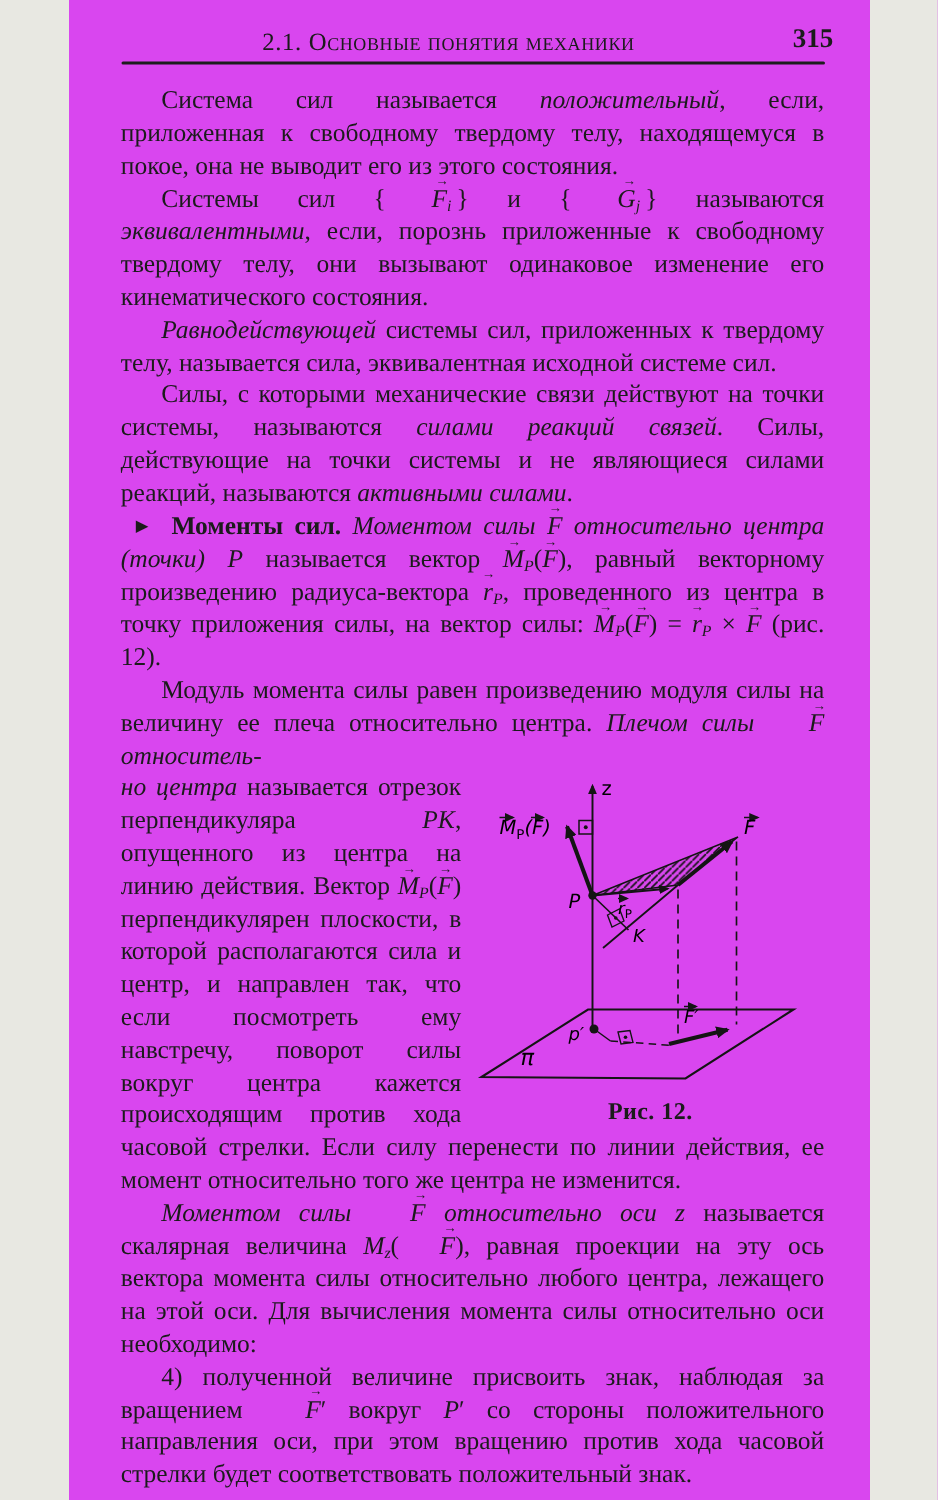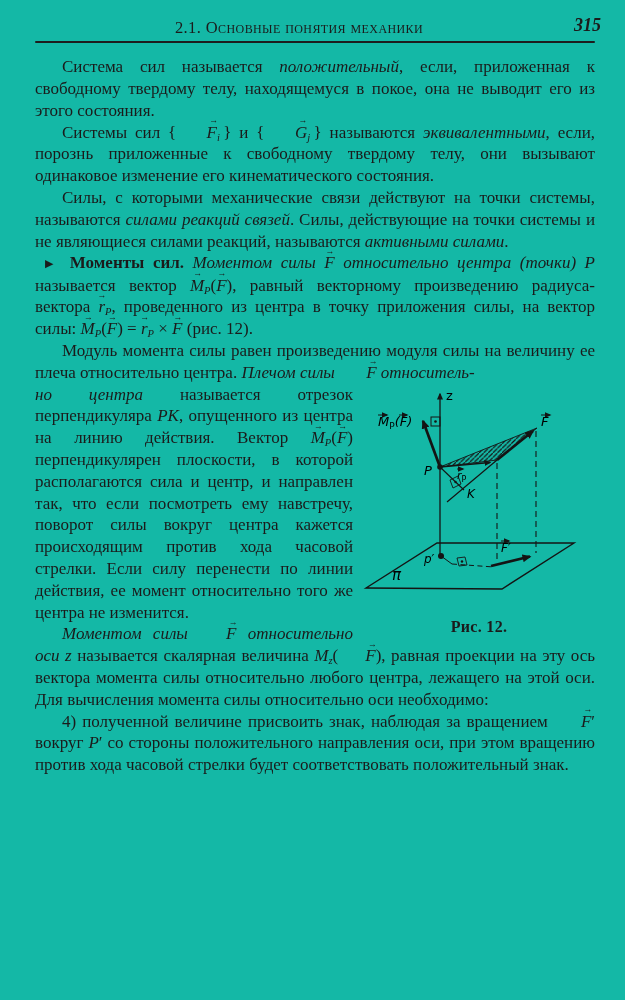--- a/index.html
+++ b/index.html
@@ -1,29 +1,29 @@
 <!DOCTYPE html>
 <html><head>
 <meta charset="utf-8">
 <style>
   html,body { margin:0; padding:0; background:#e8e8e2; }
   .page {
-    position:relative; width:625px; height:1000px; margin:0 auto;
-    background:#14b8a6; color:#1b1b1b; overflow:hidden;
+    position:relative; width:534px; height:1000px; margin:0 auto;
+    background:#d946ef; color:#1b1b1b; overflow:hidden;
     font-family:"Liberation Serif","DejaVu Serif",serif;
   }
   .content { padding:12px 30px 0 35px; }
 
   
   .hdr { position:relative; height:24px; }
   .hsec {
     text-align:center; font-variant:small-caps; font-size:16.5px;
     letter-spacing:0.4px; transform:translateX(-16px); padding-top:6px;
   }
-  .hnum { position:absolute; right:-6px; top:3px; font-weight:700; font-size:18px;font-style:italic; }
+  .hnum { position:absolute; right:-6px; top:3px; font-weight:700; font-size:18px; }
   .rule { height:2.2px; background:#1d1d1d; margin-top:5px; border-radius:1px; }
 
   
   .body { margin-top:13px; }
   .pp {
     margin:0; text-align:justify; font-size:17px; line-height:21.8px;
     text-indent:27px;
   }
   .noind { text-indent:0; }
   sub { font-size:0.62em; font-style:italic; line-height:0; vertical-align:-0.28em; }
@@ -36,39 +36,40 @@
   .v::after {
     content:"\2192"; position:absolute; left:55%; top:-0.60em;
     transform:translateX(-50%); font-size:0.52em; font-style:normal; line-height:1;
   }
 
   
   .figwrap { float:right; width:232px; margin:0 0 0 10px; text-indent:0; }
   .figwrap svg { display:block; font-family:"DejaVu Sans",sans-serif; }
   .figcap {
     display:block; text-align:center; font-weight:700; font-size:16px;
-    margin-top:20px; letter-spacing:0.3px; text-indent:0;
+    margin-top:5px; letter-spacing:0.3px; text-indent:0;
   }
 </style>
 </head>
 <body>
 
 <div class="page">
   <div class="content">
 
     <div class="hdr">
       <div class="hsec">2.1. Основные понятия механики</div>
       <div class="hnum">315</div>
     </div>
     <div class="rule"></div>
 
     <div class="body">
 
       <p class="pp">Система сил называется <i>положительный</i>, если, приложенная к свободному твердому телу, находящемуся в покое, она не выводит его из этого состояния.</p>
       <p class="pp">Системы сил { <span class="v">F</span><sub>i</sub> } и { <span class="v">G</span><sub>j</sub> } называются <i>эквивалентными</i>, если, порознь приложенные к свободному твердому телу, они вызывают одинаковое изменение его кинематического состояния.</p>
+      <p class="pp"><i>Равнодействующей</i> системы сил, приложенных к твердому телу, называется сила, эквивалентная исходной системе сил.</p>
       <p class="pp">Силы, с которыми механические связи действуют на точки системы, называются <i>силами реакций связей</i>. Силы, действующие на точки системы и не являющиеся силами реакций, называются <i>активными силами</i>.</p>
 
       <p class="pp noind"><span class="mk">▶</span><span><b>Моменты сил.</b> <i>Моментом силы <span class="v">F</span> относительно центра (точки) P</i> называется вектор <span class="v">M</span><sub>P</sub>(<span class="v">F</span>), равный векторному произведению радиуса-вектора <span class="v">r</span><sub>P</sub>, проведенного из центра в точку приложения силы, на вектор силы: <span class="v">M</span><sub>P</sub>(<span class="v">F</span>) = <span class="v">r</span><sub>P</sub> × <span class="v">F</span> (рис. 12).</span></p>
 
       <p class="pp">Модуль момента силы равен произведению модуля силы на величину ее плеча относительно центра. <i>Плечом силы <span class="v">F</span> относитель-</i></p>
 
       <p class="pp noind"><span class="figwrap">
             <svg width="232" height="212" viewBox="0 0 230 212">
           <defs>
             <marker id="ah" markerWidth="9" markerHeight="8" refX="7.5" refY="4" orient="auto" markerUnits="userSpaceOnUse">

